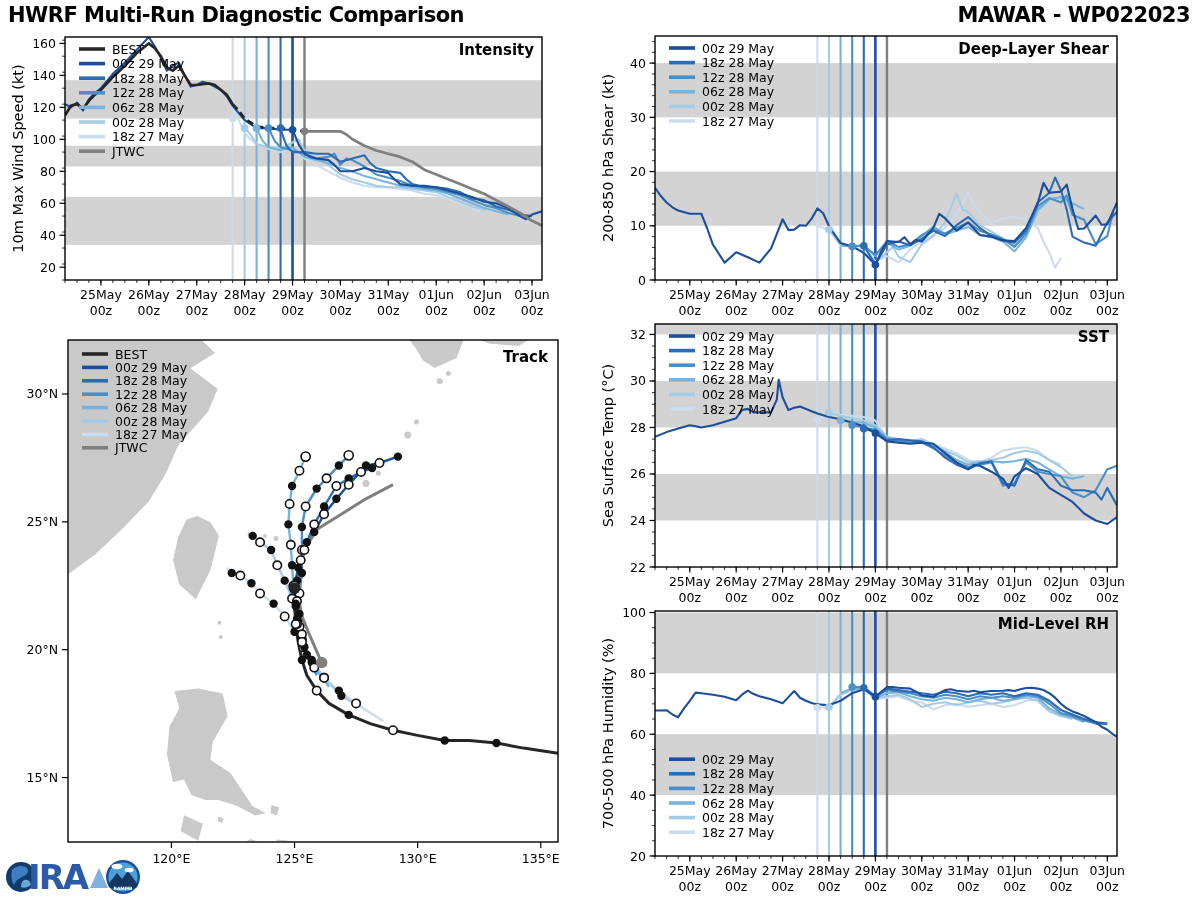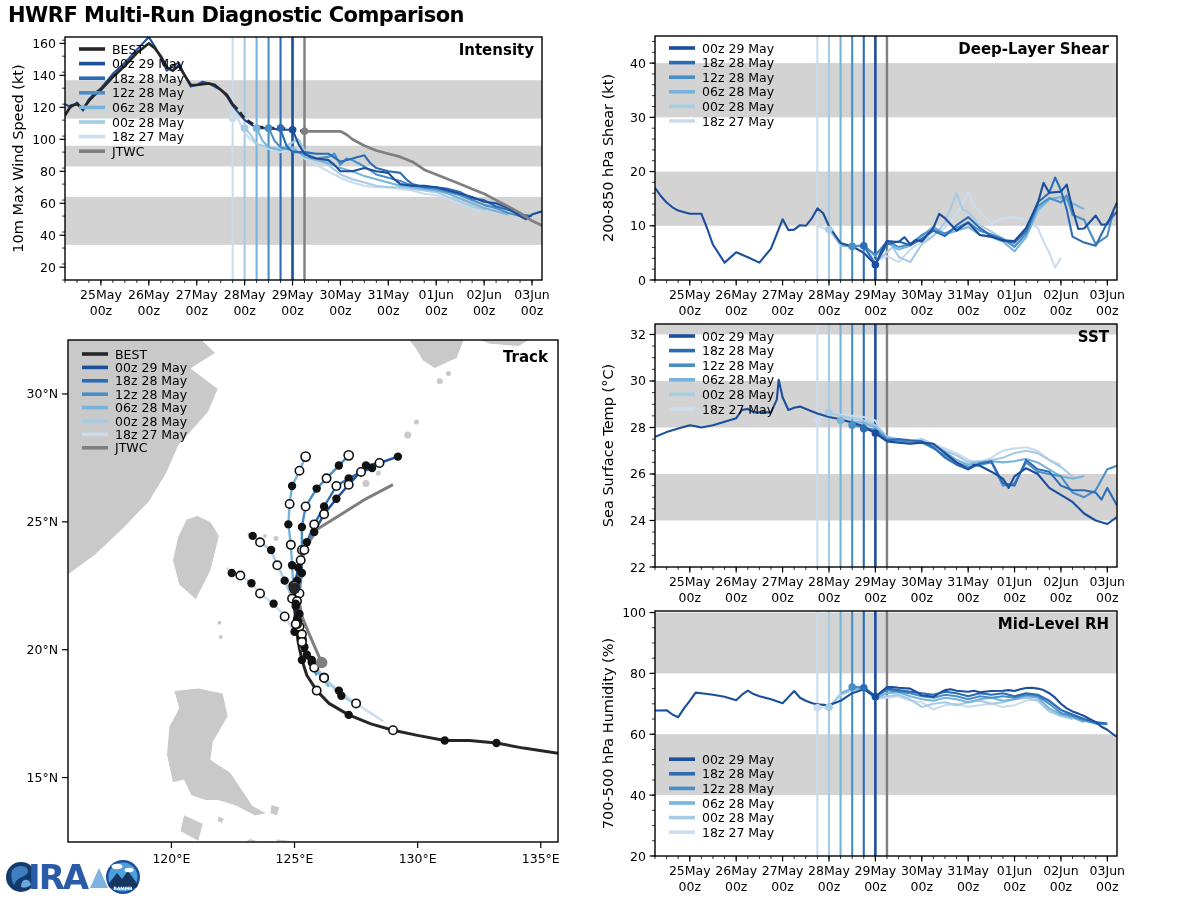--- a/index.html
+++ b/index.html
@@ -8,20 +8,21 @@
   .title{position:absolute;top:3px;font-weight:bold;font-size:21px;color:#000;letter-spacing:-0.5px;}
   #title-left{left:8px;}
   #title-right{right:10px;}
   svg text{font-family:"DejaVu Sans",sans-serif;}
 </style>
 </head>
 <body>
 
 <div id="fig">
   <div id="title-left" class="title">HWRF Multi-Run Diagnostic Comparison</div>
+  <div id="title-right" class="title">MAWAR - WP022023</div>
   <svg id="plot" width="1200" height="900" viewBox="0 0 1200 900">
       <g>
         <clipPath id="clip-intensity">
           <rect x="65" y="37" width="477" height="243"></rect>
         </clipPath>
         <g clip-path="url(#clip-intensity)">
           <rect x="65" y="196.86842105263156" width="477" height="47.96052631578948" fill="#d3d3d3"></rect>
           <rect x="65" y="145.71052631578945" width="477" height="20.78289473684211" fill="#d3d3d3"></rect>
           <rect x="65" y="80.16447368421055" width="477" height="38.36842105263156" fill="#d3d3d3"></rect>
           <line x1="232.64853556485355" x2="232.64853556485355" y1="37" y2="280" stroke="#cbdcef" stroke-width="2.1"></line>

